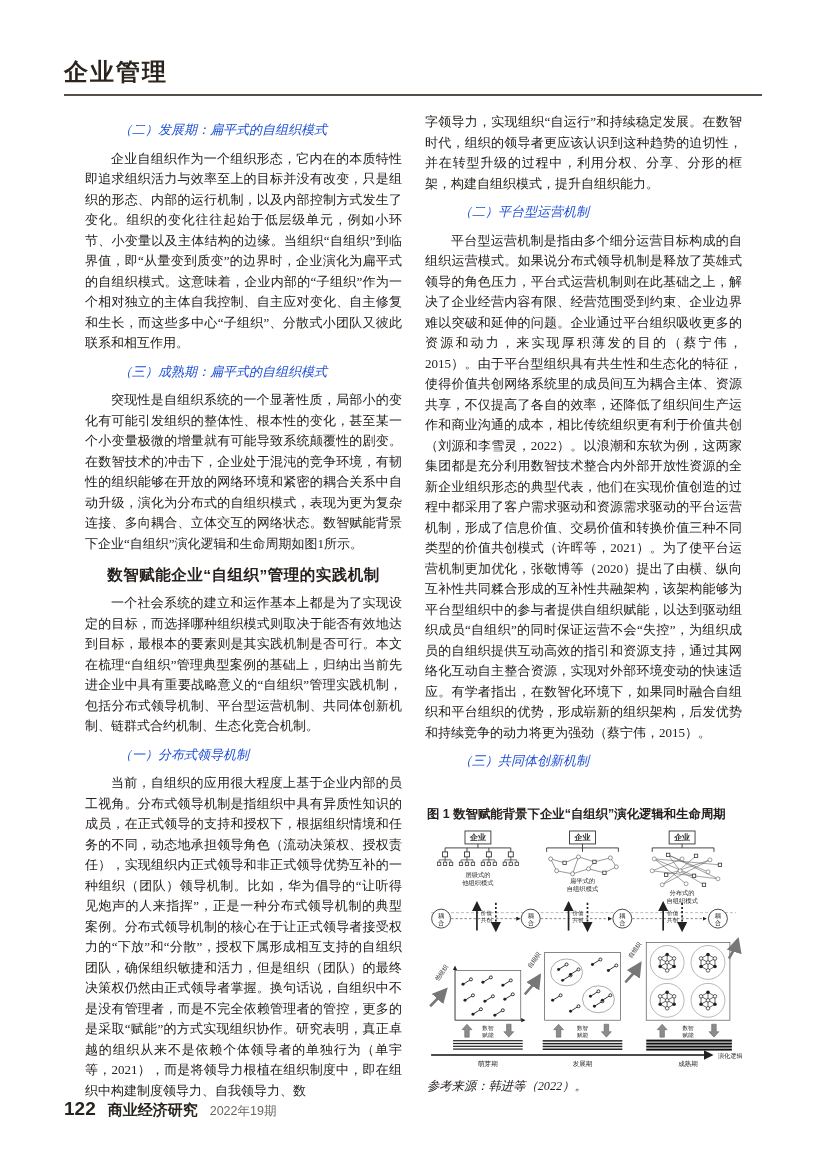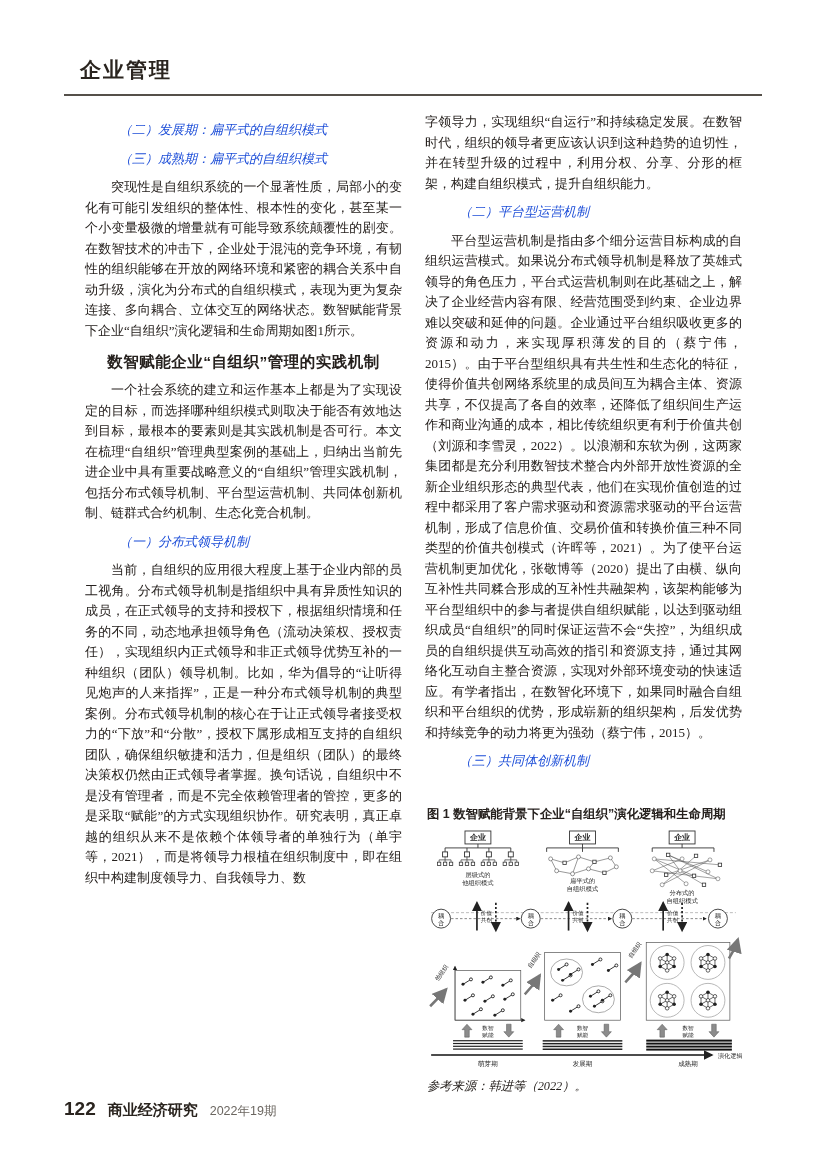--- a/index.html
+++ b/index.html
@@ -1,19 +1,19 @@
 <!DOCTYPE html>
 <html><head>
 <meta charset="utf-8">
 <style>
   html,body{margin:0;padding:0;background:#fff;}
   .page{position:relative;width:827px;height:1160px;background:#fff;overflow:hidden;
         font-family:"Liberation Serif","DejaVu Serif",serif;color:#26211e;}
-  .header-title{position:absolute;left:80px;top:56px;font-family:"Liberation Sans","DejaVu Sans",sans-serif;
-        font-weight:bold;font-size:21px;letter-spacing:2px;color:#2a241f;}
+  .header-title{position:absolute;left:64px;top:56px;font-family:"Liberation Sans","DejaVu Sans",sans-serif;
+        font-weight:bold;font-size:24px;letter-spacing:2px;color:#2a241f;}
   .header-rule{position:absolute;left:64px;top:94px;width:698px;height:2px;background:#55504a;}
   .col{position:absolute;top:112px;width:317px;}
   .col.left{left:85px;}
   .col.right{left:425px;}
   .col p{margin:0;text-indent:2em;text-align:justify;font-size:13px;line-height:20.5px;}
   .col p.cont{text-indent:0;}
   h3.kaiti{margin:8px;font-size:13px;line-height:20.5px;text-indent:2em;font-style:italic;font-weight:normal;color:#1d4ed8;}
   h2.section{margin:9px 0 7px 0;text-align:center;font-family:"Liberation Sans","DejaVu Sans",sans-serif;
         font-weight:bold;font-size:15.5px;line-height:23px;letter-spacing:.5px;}
   figure.fig{margin:34px 0 0 0;}
@@ -30,20 +30,21 @@
 </head>
 <body>
 
 <div class="page">
 
   <div class="header-title">企业管理</div>
   <div class="header-rule"></div>
 
   <div class="col left">
     <h3 class="kaiti">（二）发展期：扁平式的自组织模式</h3>
+    <p>企业自组织作为一个组织形态，它内在的本质特性即追求组织活力与效率至上的目标并没有改变，只是组织的形态、内部的运行机制，以及内部控制方式发生了变化。组织的变化往往起始于低层级单元，例如小环节、小变量以及主体结构的边缘。当组织“自组织”到临界值，即“从量变到质变”的边界时，企业演化为扁平式的自组织模式。这意味着，企业内部的“子组织”作为一个相对独立的主体自我控制、自主应对变化、自主修复和生长，而这些多中心“子组织”、分散式小团队又彼此联系和相互作用。</p>
     <h3 class="kaiti">（三）成熟期：扁平式的自组织模式</h3>
     <p>突现性是自组织系统的一个显著性质，局部小的变化有可能引发组织的整体性、根本性的变化，甚至某一个小变量极微的增量就有可能导致系统颠覆性的剧变。在数智技术的冲击下，企业处于混沌的竞争环境，有韧性的组织能够在开放的网络环境和紧密的耦合关系中自动升级，演化为分布式的自组织模式，表现为更为复杂连接、多向耦合、立体交互的网络状态。数智赋能背景下企业“自组织”演化逻辑和生命周期如图1所示。</p>
     <h2 class="section">数智赋能企业“自组织”管理的实践机制</h2>
     <p>一个社会系统的建立和运作基本上都是为了实现设定的目标，而选择哪种组织模式则取决于能否有效地达到目标，最根本的要素则是其实践机制是否可行。本文在梳理“自组织”管理典型案例的基础上，归纳出当前先进企业中具有重要战略意义的“自组织”管理实践机制，包括分布式领导机制、平台型运营机制、共同体创新机制、链群式合约机制、生态化竞合机制。</p>
     <h3 class="kaiti">（一）分布式领导机制</h3>
     <p>当前，自组织的应用很大程度上基于企业内部的员工视角。分布式领导机制是指组织中具有异质性知识的成员，在正式领导的支持和授权下，根据组织情境和任务的不同，动态地承担领导角色（流动决策权、授权责任），实现组织内正式领导和非正式领导优势互补的一种组织（团队）领导机制。比如，华为倡导的“让听得见炮声的人来指挥”，正是一种分布式领导机制的典型案例。分布式领导机制的核心在于让正式领导者接受权力的“下放”和“分散”，授权下属形成相互支持的自组织团队，确保组织敏捷和活力，但是组织（团队）的最终决策权仍然由正式领导者掌握。换句话说，自组织中不是没有管理者，而是不完全依赖管理者的管控，更多的是采取“赋能”的方式实现组织协作。研究表明，真正卓越的组织从来不是依赖个体领导者的单独行为（单宇等，2021），而是将领导力根植在组织制度中，即在组织中构建制度领导力、自我领导力、数</p>
   </div>
 
   <div class="col right">
     <p class="cont">字领导力，实现组织“自运行”和持续稳定发展。在数智时代，组织的领导者更应该认识到这种趋势的迫切性，并在转型升级的过程中，利用分权、分享、分形的框架，构建自组织模式，提升自组织能力。</p>

